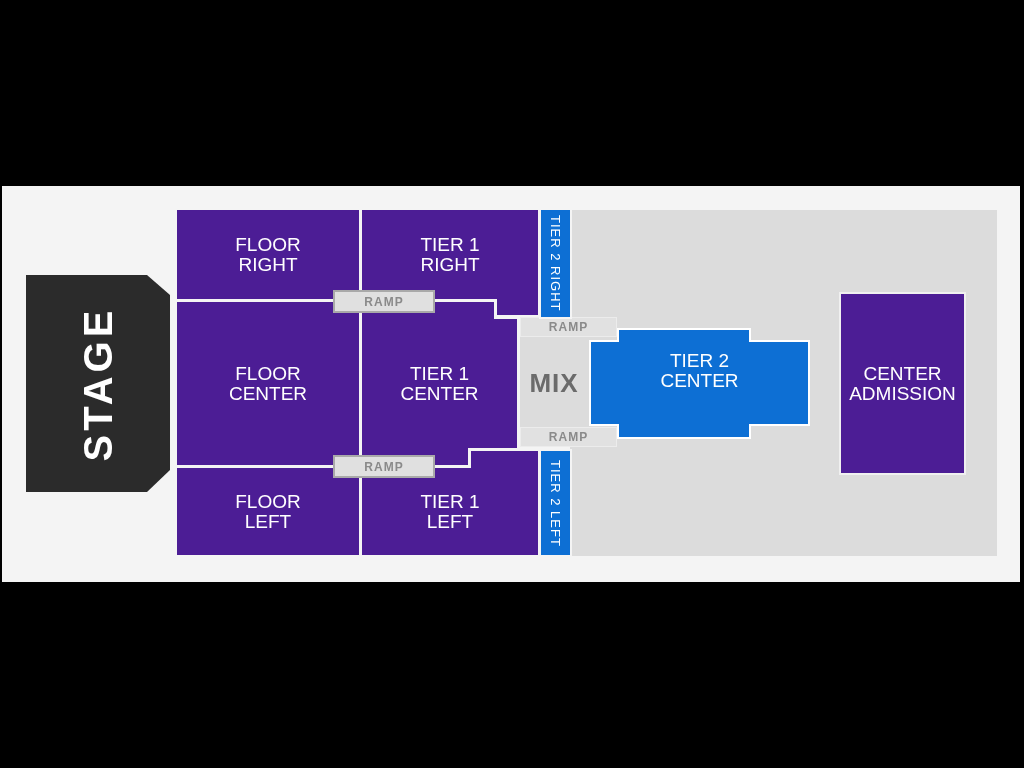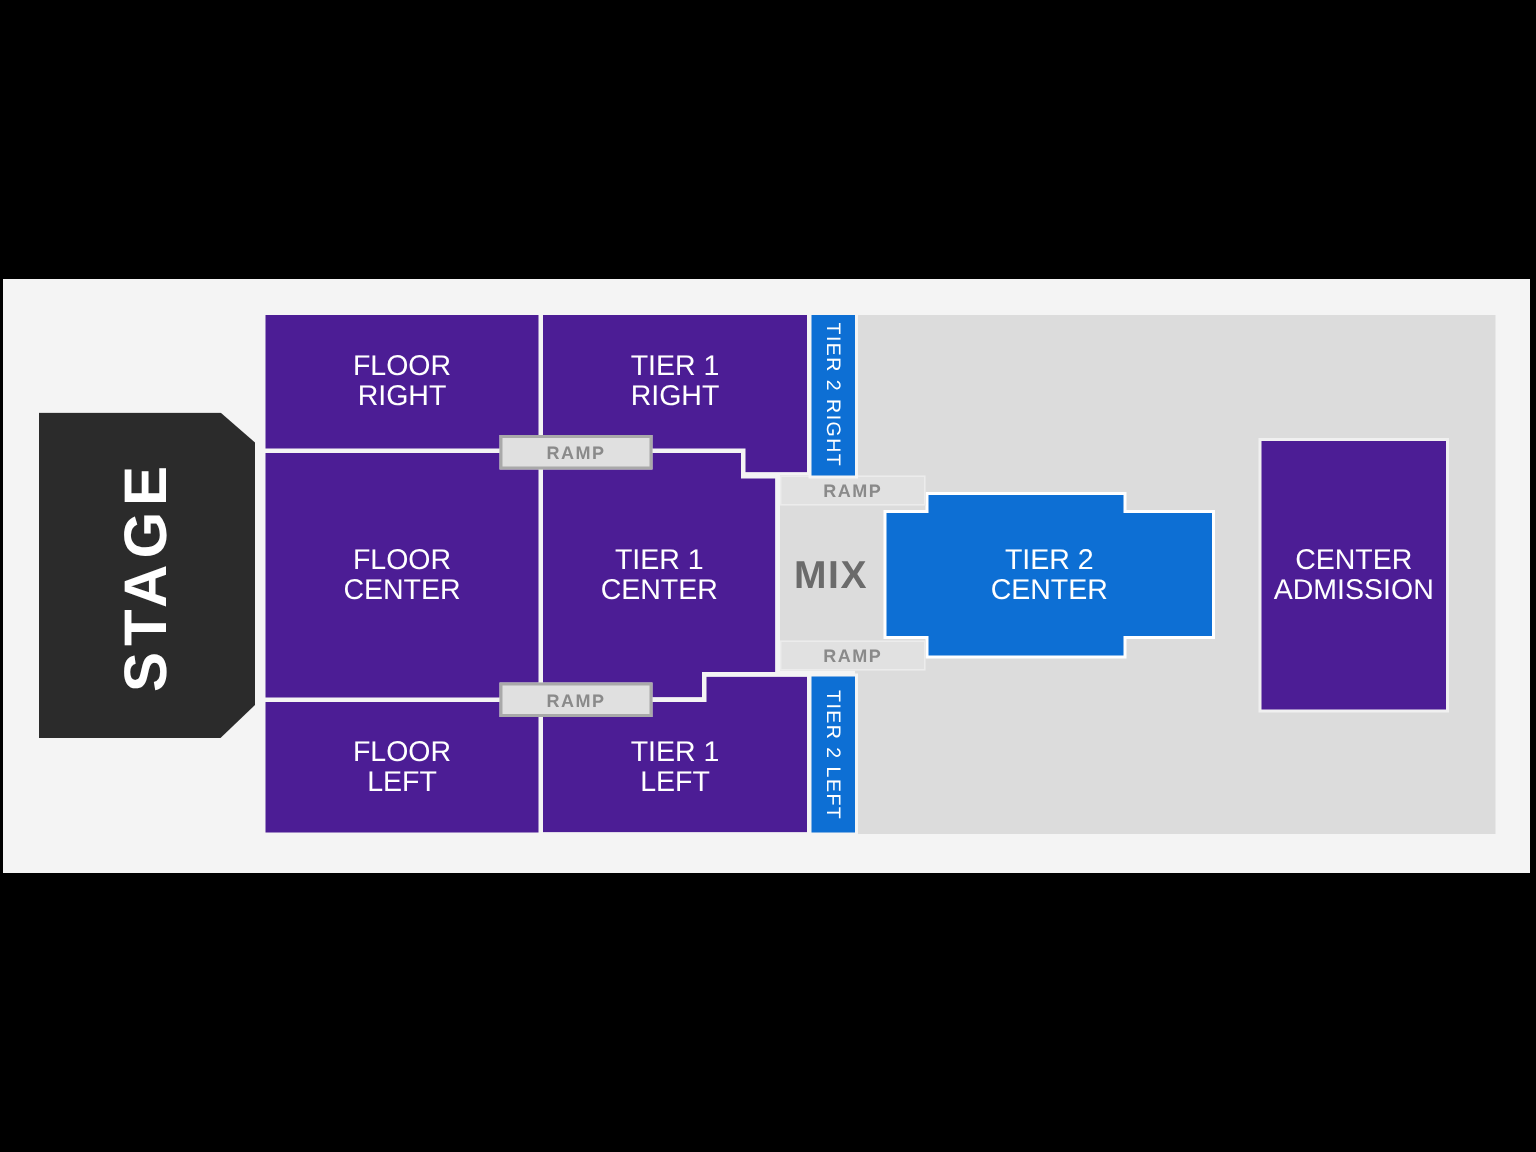--- a/index.html
+++ b/index.html
@@ -50,21 +50,21 @@
     font-size:12px;font-weight:bold;color:#8a8a8a;letter-spacing:1px;
   }
   .ramp-left{background:#e0e0e0;border:2px solid #a9a9a9;}
   .ramp-right{background:#e1e1e1;border:1px solid #ececec;z-index:3;}
   .mix-label{
     z-index:3;display:flex;align-items:center;justify-content:center;
     color:#6b6b6b;font-size:26px;font-weight:bold;letter-spacing:1px;
   }
   .plus-svg{left:588px;top:327px;z-index:2;}
   .plus-label{
-    left:590px;top:341px;width:219px;height:85px;z-index:3;
+    left:590px;top:328px;width:219px;height:85px;z-index:3;
     color:#fff;display:flex;align-items:center;justify-content:center;
     text-align:center;font-size:19px;line-height:20px;white-space:pre-line;
   }
   .ga{
     left:841px;top:294px;width:123px;height:179px;z-index:2;
     box-shadow:0 0 0 2px #f0f0f0;
   }
 </style>
 </head>
 <body>

